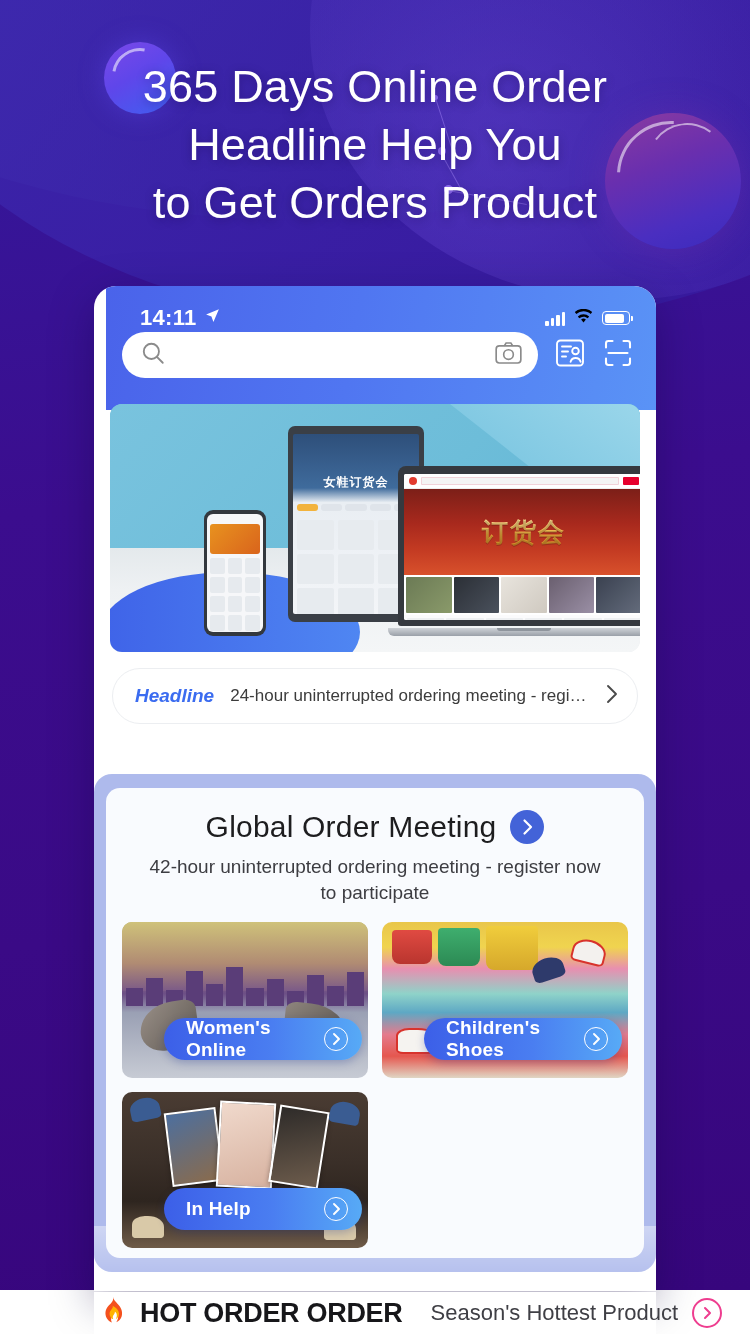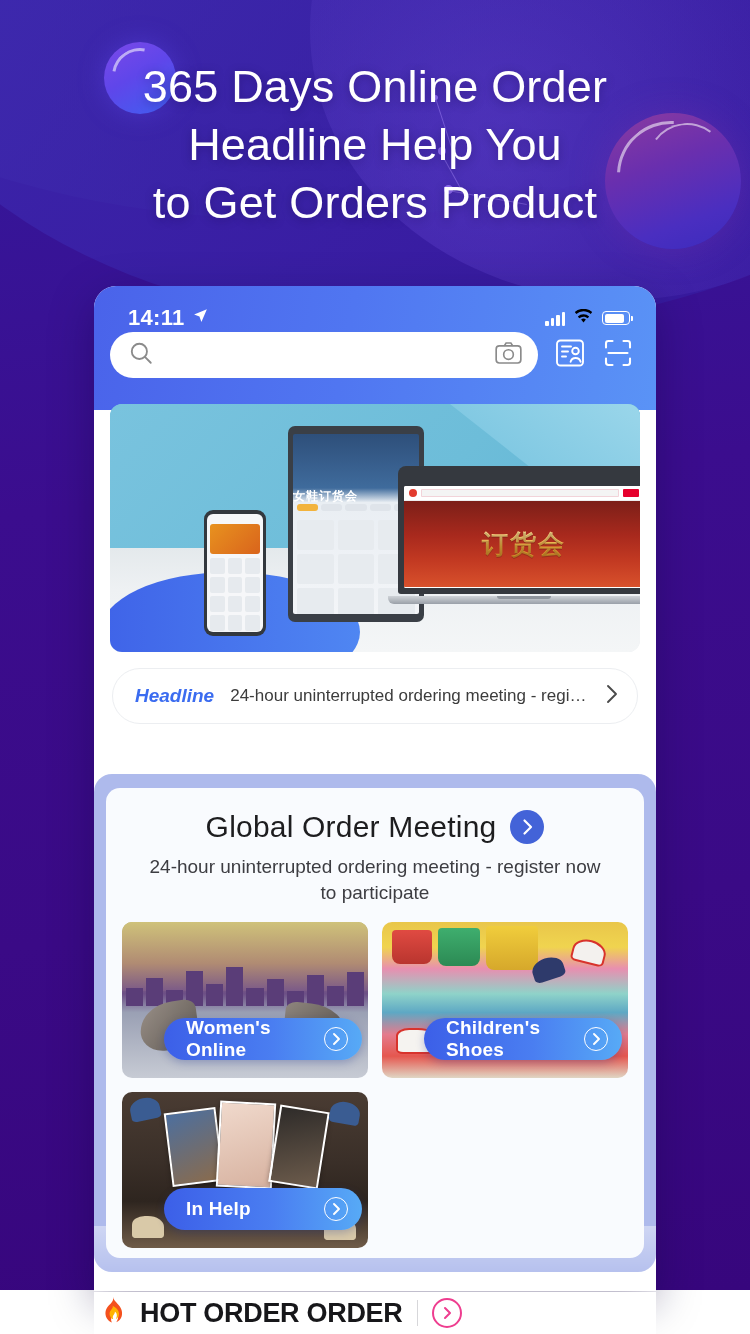--- a/index.html
+++ b/index.html
@@ -78,20 +78,21 @@
   .phone {
     position: absolute; left: 94px; top: 286px; width: 562px; height: 1005px;
     background: #ffffff;
     border-radius: 22px 22px 0 0;
     overflow: hidden;
     box-shadow: 0 14px 44px rgba(15,3,60,.35);
   }
   .phone-header {
     position: relative; height: 124px;
     background: linear-gradient(100deg, #4a63ea 0%, #5076f1 45%, #5a93f6 100%);
+    margin-left: 12px;
   }
   .status-bar {
     display: flex; align-items: center; justify-content: space-between;
     padding: 18px 26px 0 34px; height: 46px;
   }
   .status-left { display: flex; align-items: center; gap: 7px; }
   .status-time { color: #fff; font-size: 22px; font-weight: 700; letter-spacing: .3px; }
   .loc-icon { color: #fff; font-size: 17px; display: block; }
   .status-right { display: flex; align-items: center; gap: 9px; }
   .sig { display: flex; align-items: flex-end; gap: 2px; height: 15px; }
@@ -151,21 +152,21 @@
   .dev-tablet {
     position: absolute; left: 178px; top: 22px; width: 136px; height: 196px;
     background: #3a3f46; border-radius: 7px; padding: 8px 5px;
   }
   .dev-tablet .scr {
     width: 100%; height: 100%; border-radius: 2px; overflow: hidden;
     background: linear-gradient(180deg, #2e4f7a 0%, #3f6b9c 30%, #e9eef3 38%, #f3f5f8 100%);
     position: relative;
   }
   .dev-tablet .scr .cn {
-    position: absolute; left: 0; right: 0; top: 54px; text-align: left;
+    position: absolute; left: 0; right: 0; top: 40px; text-align: center;
     color: #fff; font-size: 12px; font-weight: 700; letter-spacing: 1px;
   }
   .dev-tablet .scr .chips {
     position: absolute; left: 4px; right: 4px; top: 70px; display: flex; gap: 3px;
   }
   .dev-tablet .scr .chips i {
     flex: 1; height: 7px; border-radius: 3px; background: #f2b33d; display: block;
   }
   .dev-tablet .scr .chips i:nth-child(n+2) { background: #dfe4ea; }
   .dev-tablet .scr .grid {
@@ -188,22 +189,22 @@
     background: linear-gradient(135deg, #e8921f, #d9641c);
   }
   .dev-phone .scr .rows {
     position: absolute; left: 3px; right: 3px; top: 44px; bottom: 3px;
     display: grid; grid-template-columns: repeat(3, 1fr); grid-auto-rows: 16px; gap: 3px;
   }
   .dev-phone .scr .rows i { background: #e6eaee; border-radius: 2px; display: block; }
   
   .dev-laptop { position: absolute; left: 278px; top: 62px; width: 272px; height: 176px; }
   .dev-laptop .lid {
-    width: 252px; margin: 0 auto; height: 128px; background: #35393f;
-    border-radius: 8px 8px 3px 3px; padding: 20px 6px 6px;
+    width: 252px; margin: 0 auto; height: 160px; background: #35393f;
+    border-radius: 8px 8px 3px 3px; padding: 8px 6px 6px;
   }
   .dev-laptop .scr {
     width: 100%; height: 100%; border-radius: 2px; overflow: hidden;
     background: #fff; position: relative;
   }
   .dev-laptop .scr .topbar { height: 15px; background: #fff; border-bottom: 1px solid #eee; display: flex; align-items: center; gap: 4px; padding: 0 5px; }
   .dev-laptop .scr .topbar .lg { width: 8px; height: 8px; border-radius: 50%; background: #e23b2e; }
   .dev-laptop .scr .topbar .sb { flex: 1; height: 8px; background: #f4f4f4; border: 1px solid #e6002d22; border-radius: 1px; }
   .dev-laptop .scr .topbar .bt { width: 16px; height: 8px; background: #e6002d; border-radius: 1px; }
   .dev-laptop .scr .banner {
@@ -540,21 +541,21 @@
 
     <div class="panel-title-row">
       <span class="panel-title">Global Order Meeting</span>
       <span class="go-btn">
         <svg width="13" height="18" viewBox="0 0 13 18" fill="none" stroke="#fff" stroke-width="2.2" stroke-linecap="round" stroke-linejoin="round">
             <polyline points="3.5,2.5 10,9 3.5,15.5"></polyline>
           </svg>
       </span>
     </div>
 
-    <div class="panel-sub">24-hour uninterrupted ordering meeting - register now to participate</div>
+    <div class="panel-sub">42-hour uninterrupted ordering meeting - register now to participate</div>
 
     <div class="tiles">
 
 
       <div class="tile">
         <div class="art art-women">
           <div class="sky2"></div>
           <div class="city">
               <i style="height:46%"></i>
               <i style="height:70%"></i>
@@ -631,18 +632,19 @@
 
 <div class="hot-row">
   <span class="flame">
     <svg width="26" height="30" viewBox="0 0 26 30">
         <path d="M13 1c1.2 5-3.5 6.8-5.8 10.6C4.6 15.7 5.2 20 7.3 23c1.2 1.7 3 3 4.6 3.6-1.3-2.5-1-5 .6-7.2 1.4-2 2.3-3.6 2-5.6 2 1.4 3.3 3.4 3.6 5.6.3 2.4-.5 4.7-1.8 6.9 2.5-1 4.6-3.2 5.4-6 1.3-4.6-.8-9.3-4-12.2C15.7 5.7 13.6 3.7 13 1z" fill="#f4511e"></path>
         <path d="M12.8 9.5c.5 2.6-1.4 3.7-2.5 5.6-1.1 1.9-.9 4.1.2 5.8.7 1.1 1.7 1.9 2.7 2.2-.7-1.5-.5-3 .5-4.3.8-1.1 1.3-2 1.1-3.2 1.2.8 1.9 2 2 3.3.2 1.4-.3 2.8-1 4.1 1.4-.6 2.6-1.9 3-3.5.8-2.7-.4-5.4-2.3-7.1-1.5-1.4-3.4-1.8-3.7-2.9z" fill="#ffb300"></path>
       </svg>
   </span>
   <span class="hot-title">HOT ORDER ORDER</span>
   <span class="hot-div"></span>
+  <span class="hot-sub">Season's Hottest Product</span>
   <span class="hot-chev">
     <svg width="12" height="16" viewBox="0 0 12 16" fill="none" stroke="#ee3d8f" stroke-width="2" stroke-linecap="round" stroke-linejoin="round">
         <polyline points="4,3 9,8 4,13"></polyline>
       </svg>
   </span>
 </div>
 
 </body></html>

